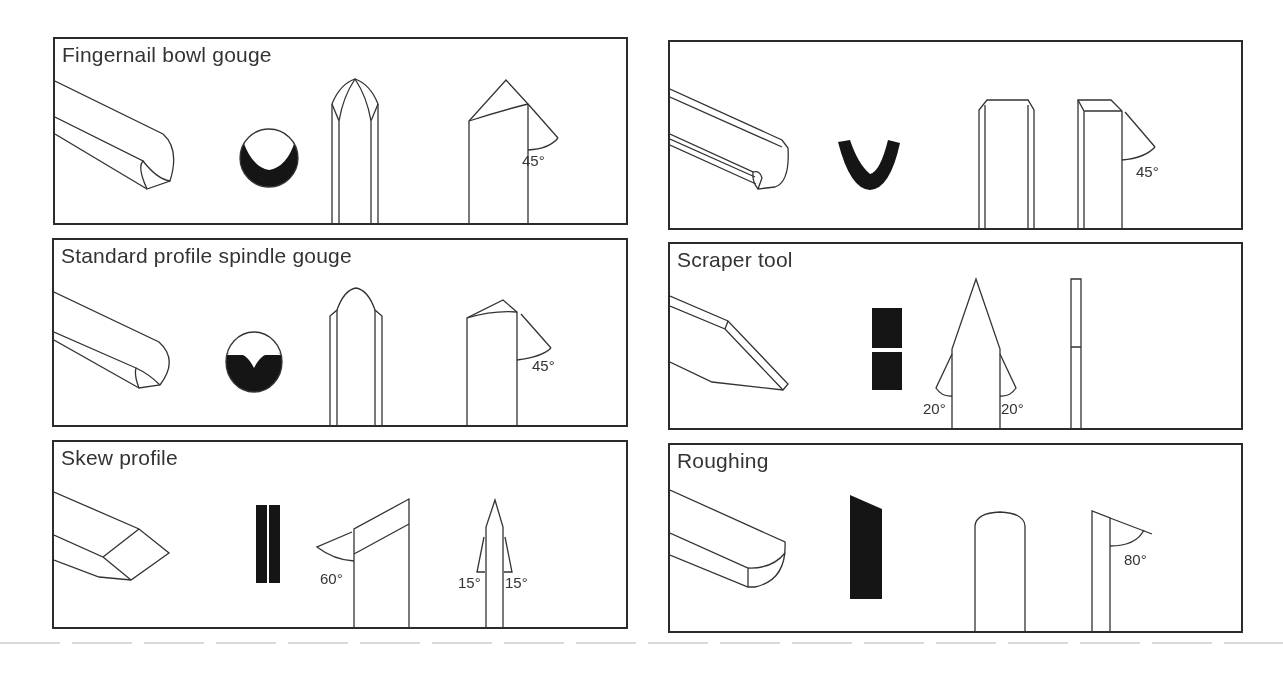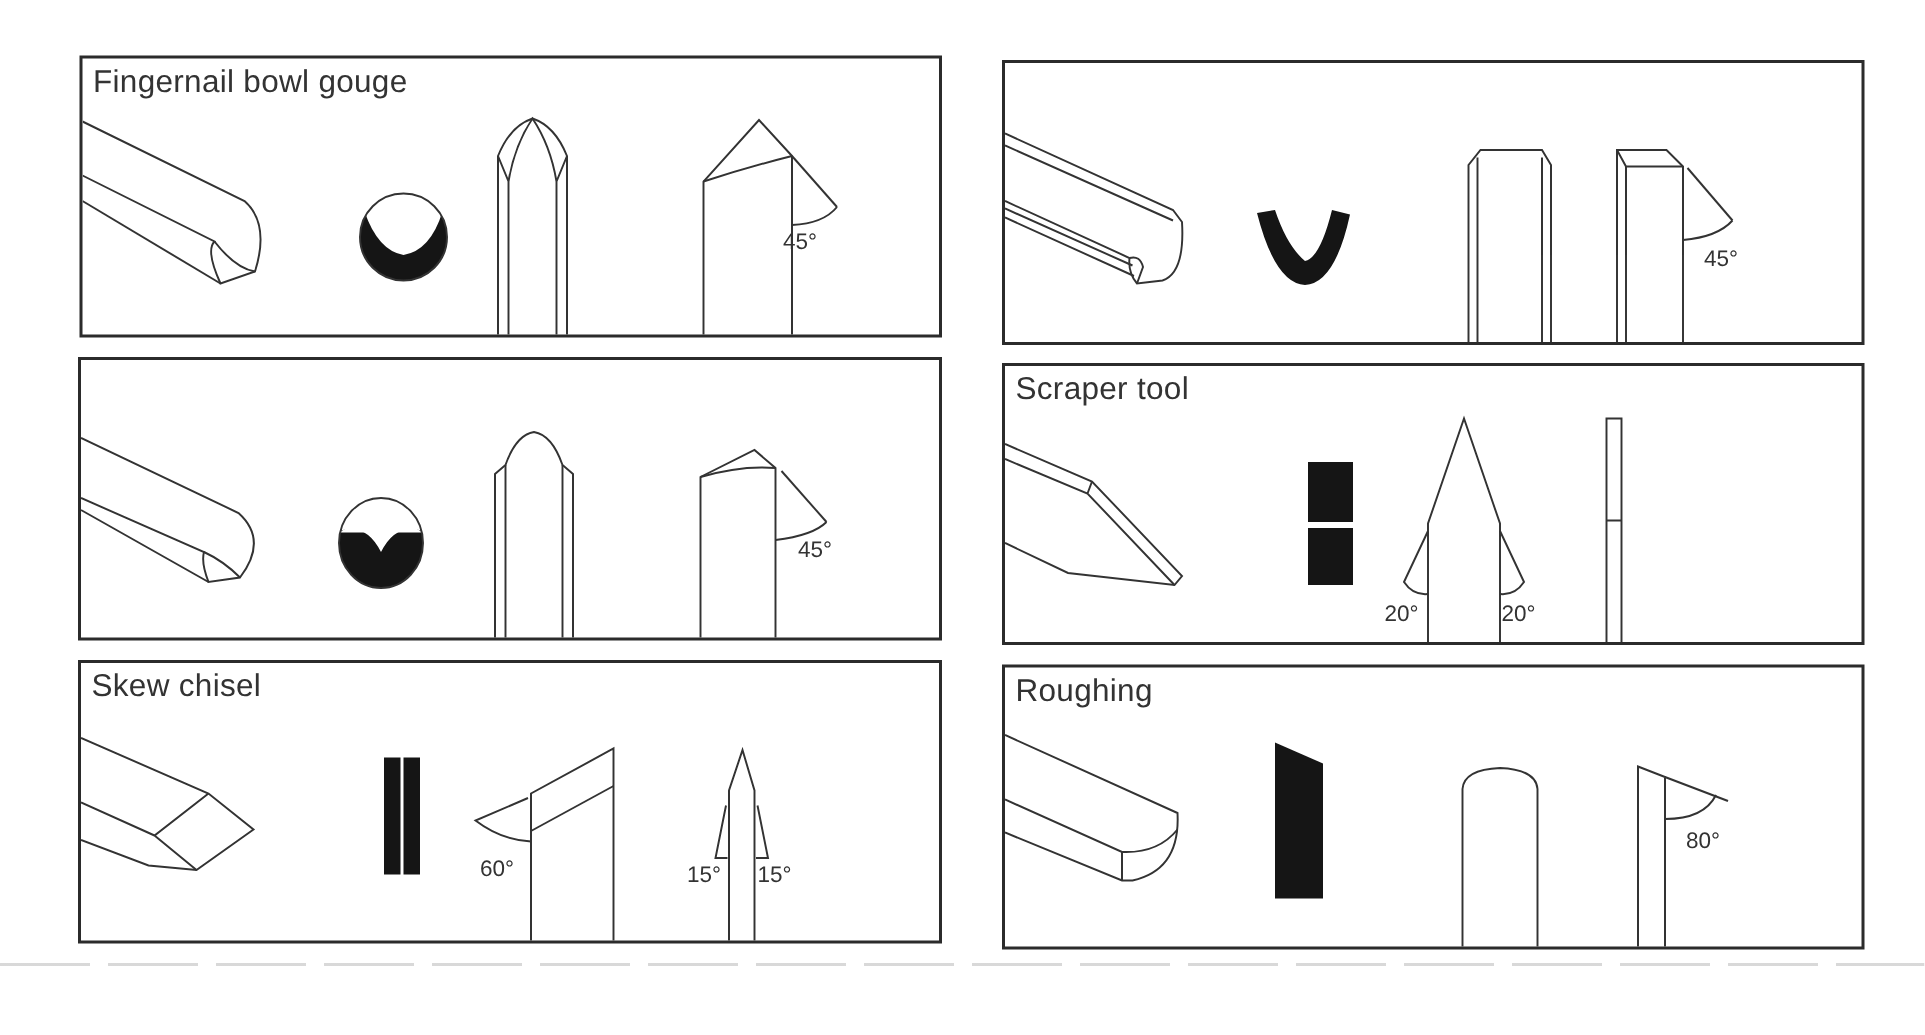--- a/index.html
+++ b/index.html
@@ -84,20 +84,21 @@
       <path class="ln" d="M283,189 L283,70 M321,70 L321,189"></path>
     </g>
     <g>
       <path class="ln" d="M413,189 L413,78 L449,60 L463,72 L463,189"></path>
       <path class="ln" d="M413,78 Q440,70 463,72"></path>
       <path class="ln" d="M467,74 L497,108"></path>
       <path class="ln" d="M463,120 Q488,117 497,108"></path>
       <text x="478" y="131">45°</text>
     </g>
   </svg>
+  <div class="title">Standard profile spindle gouge</div>
 </div>
 
 <div class="panel" style="left:668px;top:242px;width:575px;height:188px;">
   <svg width="575" height="188">
     <g>
       <path class="ln" d="M0,52 L58,77 L118,140 L113,146 L42,138 L0,118"></path>
       <path class="ln" d="M0,62 L55,85 L113,146 M55,85 L58,77"></path>
     </g>
     <g>
       <rect x="202" y="64" width="30" height="82" class="blk"></rect>
@@ -134,21 +135,21 @@
       <text x="266" y="142">60°</text>
     </g>
     <g>
       <path class="ln" d="M432,189 L432,85 L441,58 L449,85 L449,189"></path>
       <path class="ln" d="M430,95 L423,130 L431,130"></path>
       <path class="ln" d="M451,95 L458,130 L450,130"></path>
       <text x="404" y="146">15°</text>
       <text x="451" y="146">15°</text>
     </g>
   </svg>
-  <div class="title">Skew chisel</div>
+  <div class="title">Skew profile</div>
 </div>
 
 <div class="panel" style="left:668px;top:443px;width:575px;height:190px;">
   <svg width="575" height="190">
     <g>
       <path class="ln" d="M0,45 L115,97 Q117,135 85,142 L78,142 L0,110"></path>
       <path class="ln" d="M0,88 L78,123 Q102,124 115,108 M78,123 L78,142"></path>
     </g>
     <g>
       <path d="M180,50 L212,64 L212,154 L180,154 Z" class="blk"></path>

